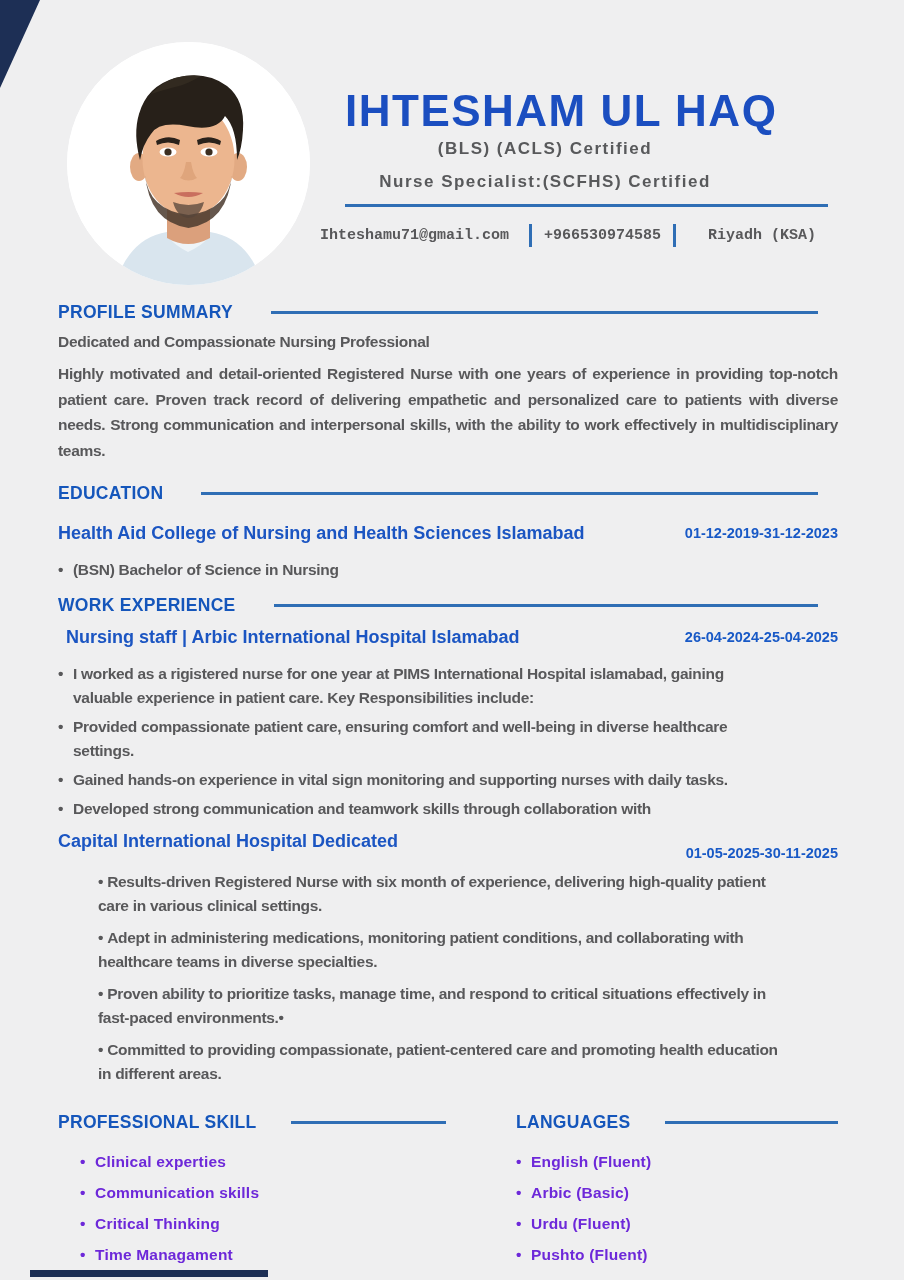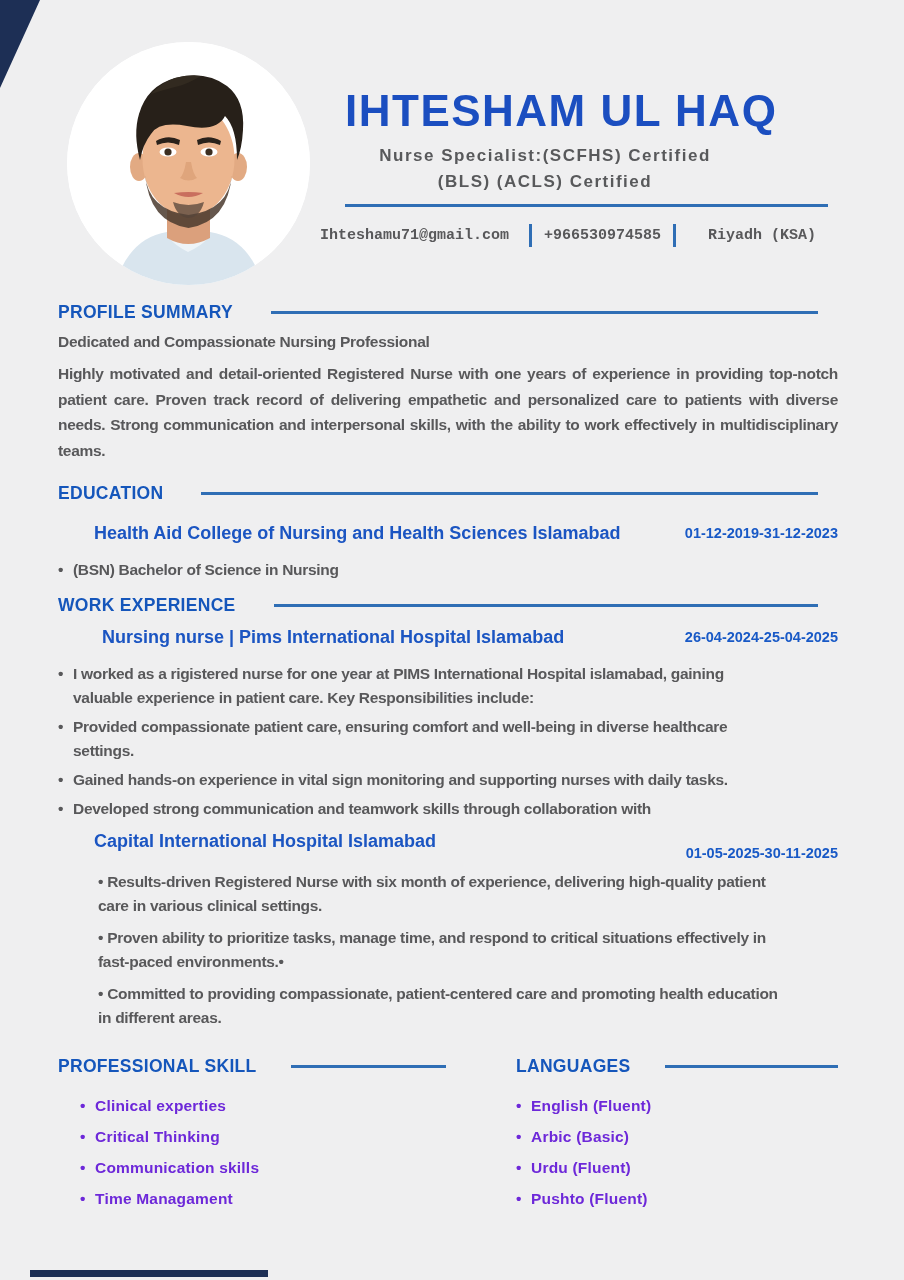--- a/index.html
+++ b/index.html
@@ -32,21 +32,21 @@
   .content{position:absolute;left:58px;top:302px;width:780px;}
   .sec-head{display:flex;align-items:center;}
   .sec-head h2{margin:0;font-size:17.5px;font-weight:bold;color:#1556bb;letter-spacing:0.3px;white-space:nowrap;}
   .sec-head .line{flex:1;height:2.5px;background:#2f6eb5;margin-left:38px;margin-right:20px;}
 
   .body-text{font-size:15.5px;font-weight:bold;letter-spacing:-0.3px;color:#58585a;}
   .lead{margin-top:10px;}
   .summary{margin:10px 0 0;text-align:justify;line-height:25.5px;}
 
   .sec-education{margin-top:20px;}
-  .title-row{display:flex;justify-content:space-between;align-items:flex-start;margin-top:19px;margin-left:36px;}
+  .title-row{display:flex;justify-content:space-between;align-items:flex-start;margin-top:19px;}
   .item-title{font-size:18px;font-weight:bold;color:#1b55c2;}
   .date{font-size:14.5px;font-weight:bold;color:#1859c6;white-space:nowrap;padding-top:2px;}
   .date-low{padding-top:14px;}
 
   ul.dot-list{list-style:none;margin:14px 0 0;padding:0;}
   ul.dot-list li{position:relative;padding-left:15px;line-height:24px;margin-bottom:5px;}
   ul.dot-list li::before{content:"\2022";position:absolute;left:0;}
   .edu-list{margin-left:35px;}
   .work-list{margin-left:32px;width:700px;}
   .work-list li{margin-bottom:6px;}
@@ -103,22 +103,22 @@
     <path d="M89,99 Q101,92 113,98 L112,103 Q101,98 90,103 Z" fill="#2a221b"></path>
     <path d="M130,98 Q142,92 154,99 L153,103 Q142,98 131,103 Z" fill="#2a221b"></path>
 
     <path d="M73,118 Q66,92 72,72 Q80,44 108,36 Q138,28 160,44 Q178,58 176,88 Q175,106 170,118 Q170,86 158,74 Q150,90 120,84 Q92,79 84,92 Q76,102 73,118 Z" fill="#272019"></path>
     <path d="M84,52 Q104,30 134,34 Q120,42 112,44 Q96,48 84,52 Z" fill="#322a20"></path>
   </svg>
 </div>
 
 <div class="header-right">
   <h1 class="name">IHTESHAM UL HAQ</h1>
+  <div class="subtitle" style="margin-top:0;">(BLS) (ACLS) Certified</div>
   <div class="subtitle">Nurse Specialist:(SCFHS) Certified</div>
-  <div class="subtitle" style="margin-top:0;">(BLS) (ACLS) Certified</div>
   <div class="rule"></div>
   <div class="contact">
     <span>Ihteshamu71@gmail.com</span>
     <span class="contact-sep sep1"></span>
     <span>+966530974585</span>
     <span class="contact-sep sep2"></span>
     <span>Riyadh (KSA)</span>
   </div>
 </div>
 
@@ -147,51 +147,52 @@
     </ul>
   </section>
 
   <section class="sec-work">
     <div class="sec-head">
       <h2>WORK EXPERIENCE</h2>
       <div class="line"></div>
     </div>
 
     <div class="title-row" style="margin-top:11px;">
-      <div class="item-title job-title-indent">Nursing nurse | Pims International Hospital Islamabad</div>
+      <div class="item-title job-title-indent">Nursing staff | Arbic International Hospital Islamabad</div>
       <div class="date">26-04-2024-25-04-2025</div>
     </div>
     <ul class="dot-list work-list body-text">
       <li>I worked as a rigistered nurse for one year at PIMS International Hospital islamabad, gaining valuable experience in patient care. Key Responsibilities include:</li>
       <li>Provided compassionate patient care, ensuring comfort and well-being in diverse healthcare settings.</li>
       <li>Gained hands-on experience in vital sign monitoring and supporting nurses with daily tasks.</li>
       <li>Developed strong communication and teamwork skills through collaboration with</li>
     </ul>
 
     <div class="title-row" style="margin-top:10px;">
-      <div class="item-title">Capital International Hospital Islamabad</div>
+      <div class="item-title">Capital International Hospital Dedicated</div>
       <div class="date date-low">01-05-2025-30-11-2025</div>
     </div>
     <div class="job2-paras body-text">
       <p>Results-driven Registered Nurse with six month of experience, delivering high-quality patient care in various clinical settings.</p>
+      <p>Adept in administering medications, monitoring patient conditions, and collaborating with healthcare teams in diverse specialties.</p>
       <p>Proven ability to prioritize tasks, manage time, and respond to critical situations effectively in fast-paced environments.•</p>
       <p>Committed to providing compassionate, patient-centered care and promoting health education in different areas.</p>
     </div>
   </section>
 
   <div class="bottom">
     <section class="col-left">
       <div class="sec-head">
         <h2>PROFESSIONAL SKILL</h2>
         <div class="line"></div>
       </div>
       <ul class="plain-list">
         <li>Clinical experties</li>
+        <li>Communication skills</li>
         <li>Critical Thinking</li>
-        <li>Communication skills</li>
         <li>Time Managament</li>
       </ul>
     </section>
     <section class="col-right">
       <div class="sec-head">
         <h2>LANGUAGES</h2>
         <div class="line"></div>
       </div>
       <ul class="plain-list">
         <li>English (Fluent)</li>

